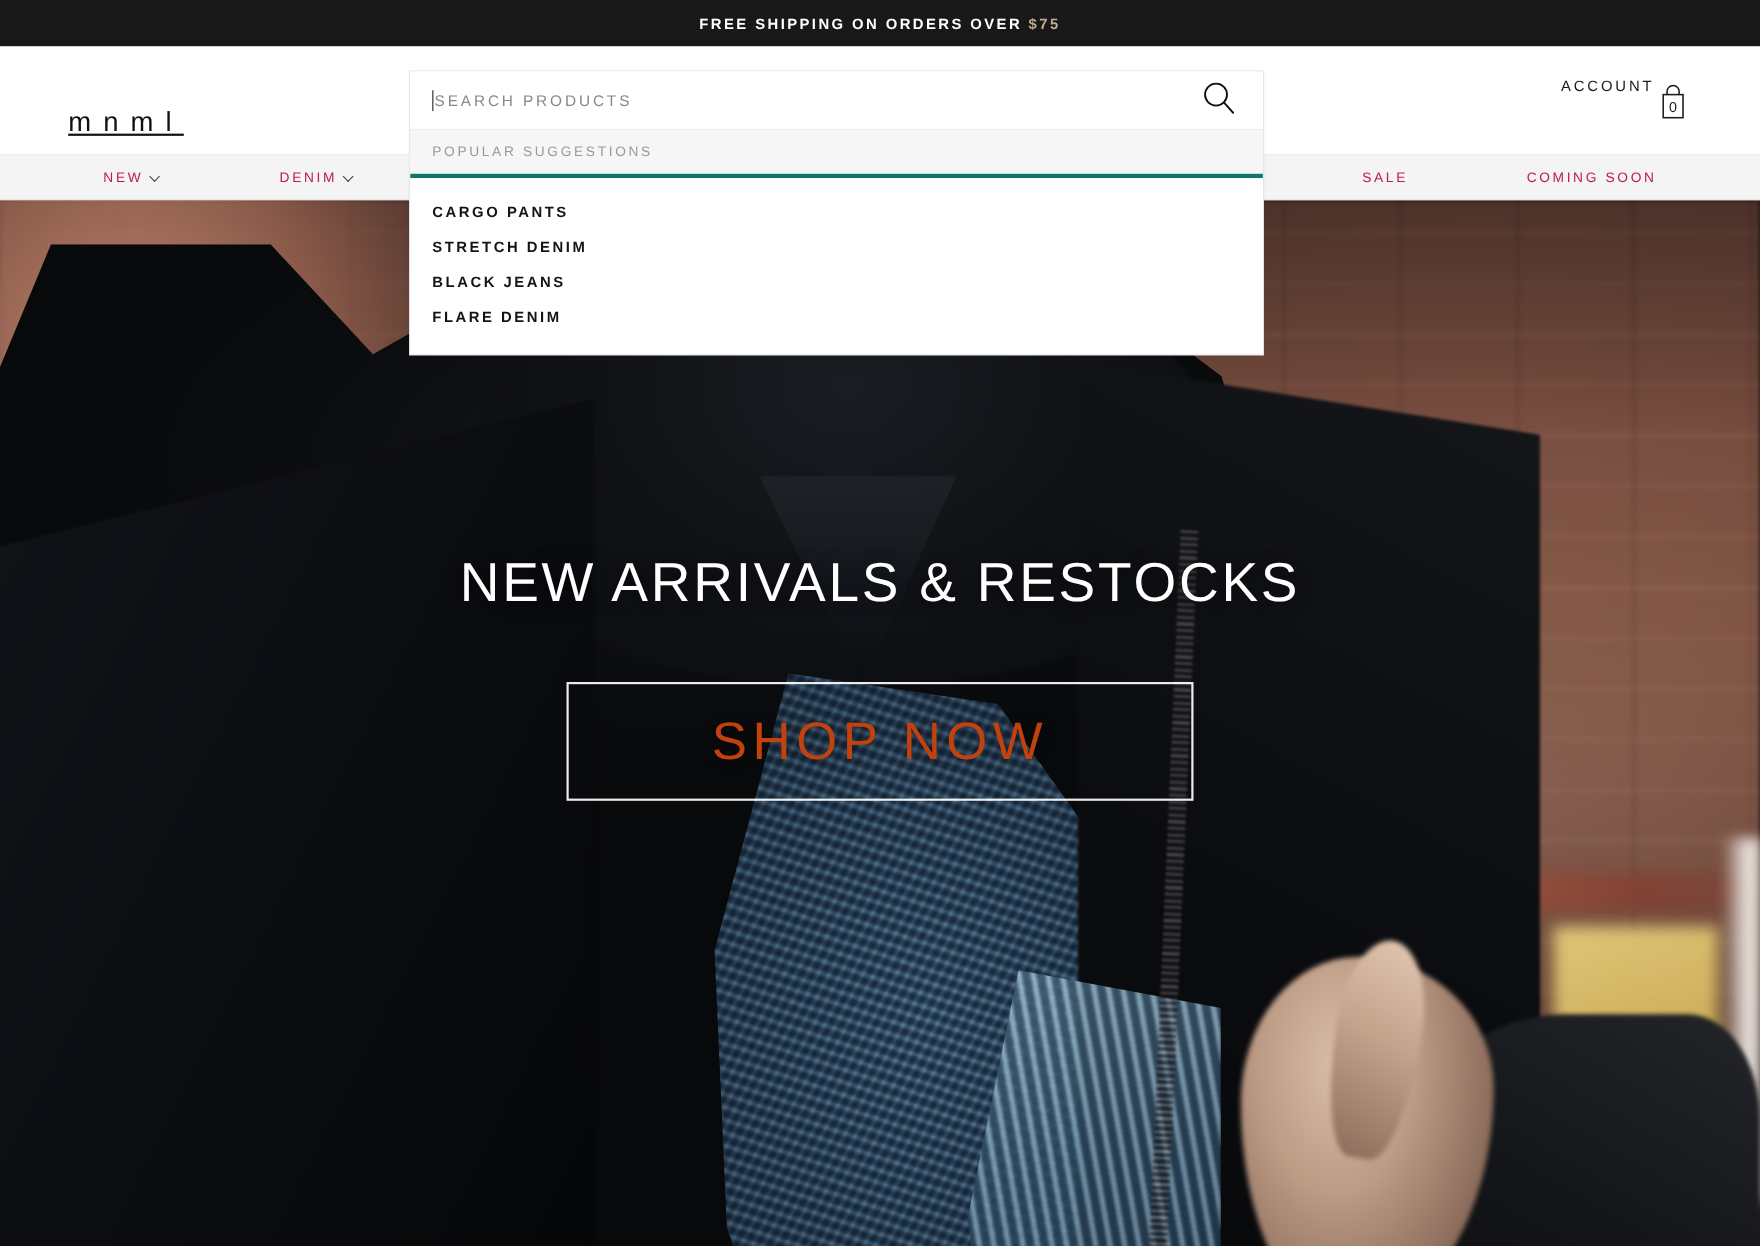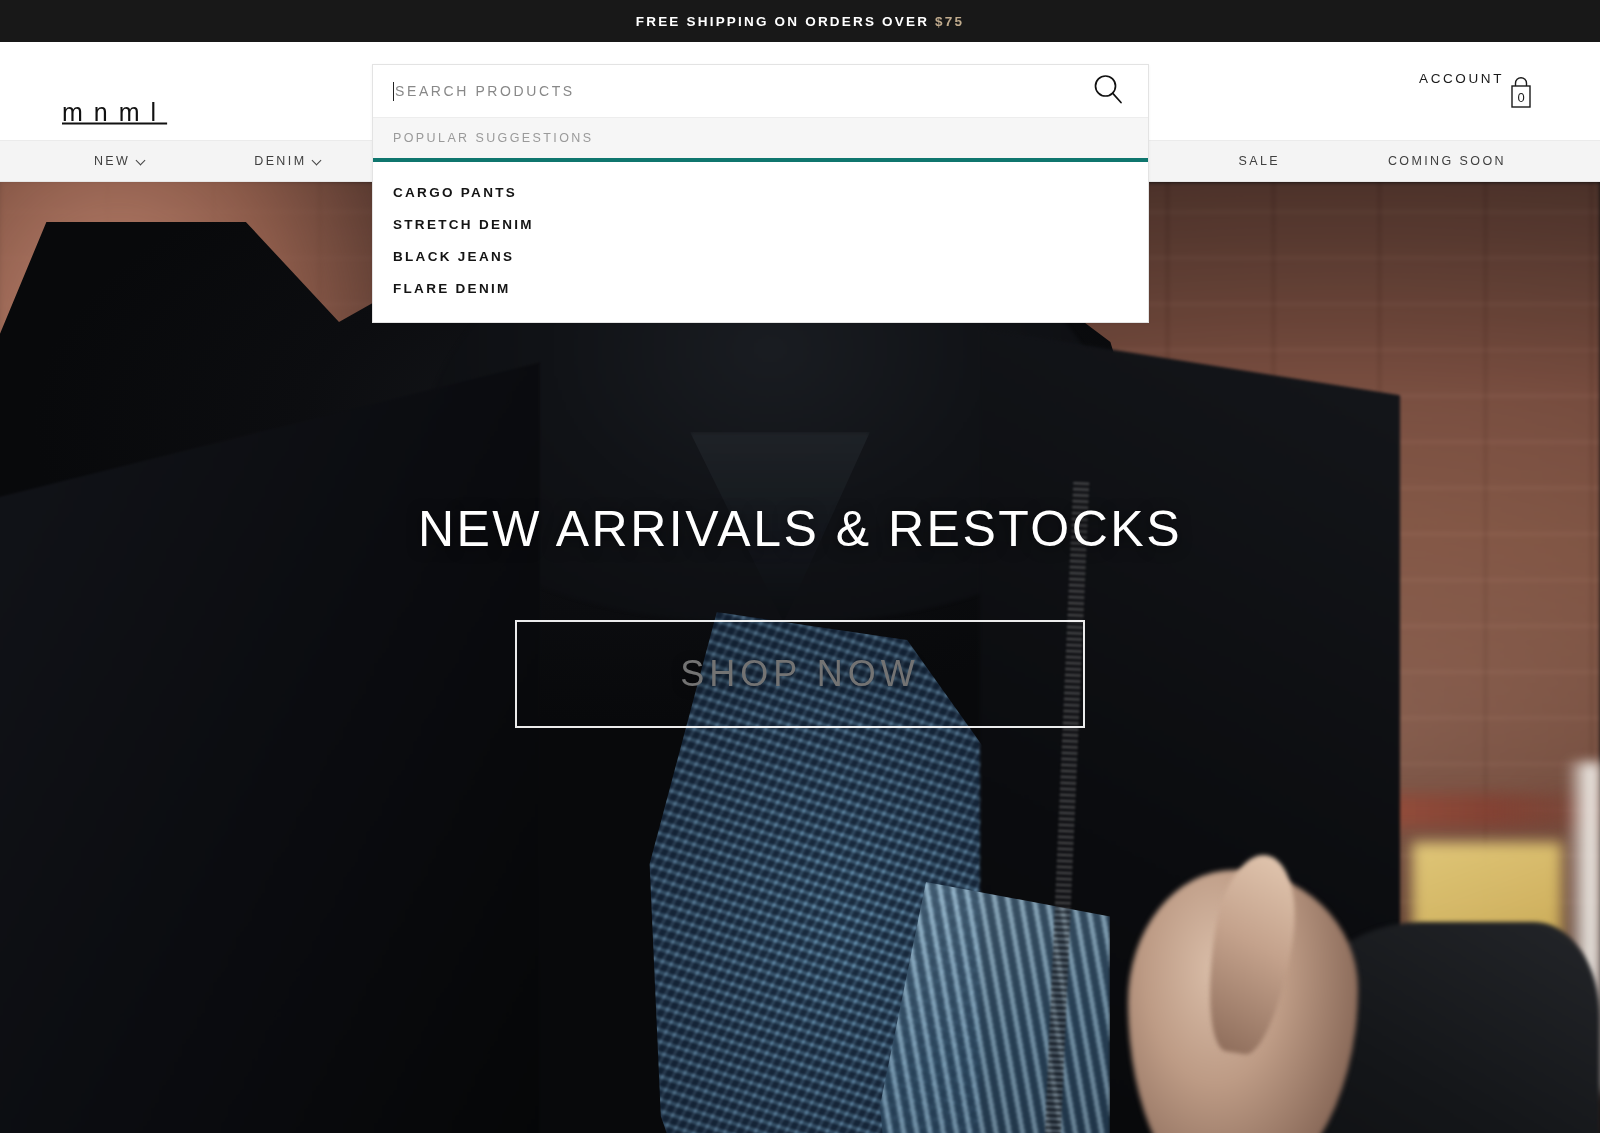--- a/index.html
+++ b/index.html
@@ -107,21 +107,21 @@
     padding: 0 40px;
     position: relative;
     z-index: 40;
   }
   .nav-item {
     display: flex;
     align-items: center;
     gap: 7px;
     font-size: 12.5px;
     letter-spacing: 2.4px;
-    color: #404040;
+    color: #be185d;
     text-transform: uppercase;
     white-space: nowrap;
     cursor: pointer;
     text-decoration: none;
   }
   .chev {
     display: inline-block;
     width: 9px;
     height: 9px;
     position: relative;
@@ -414,22 +414,22 @@
     height: 108px;
     border: 2px solid rgba(255,255,255,0.92);
     display: flex;
     align-items: center;
     justify-content: center;
     pointer-events: auto;
     cursor: pointer;
     background: transparent;
   }
   .hero-cta-text {
-    color: #737373;
-    font-size: 36px;
+    color: #c2410c;
+    font-size: 48px;
     letter-spacing: 5px;
     font-weight: 300;
     text-transform: uppercase;
     text-shadow: 0 2px 12px rgba(0,0,0,0.45);
   }
 </style>
 </head>
 <body>
 
 <div class="announce">

